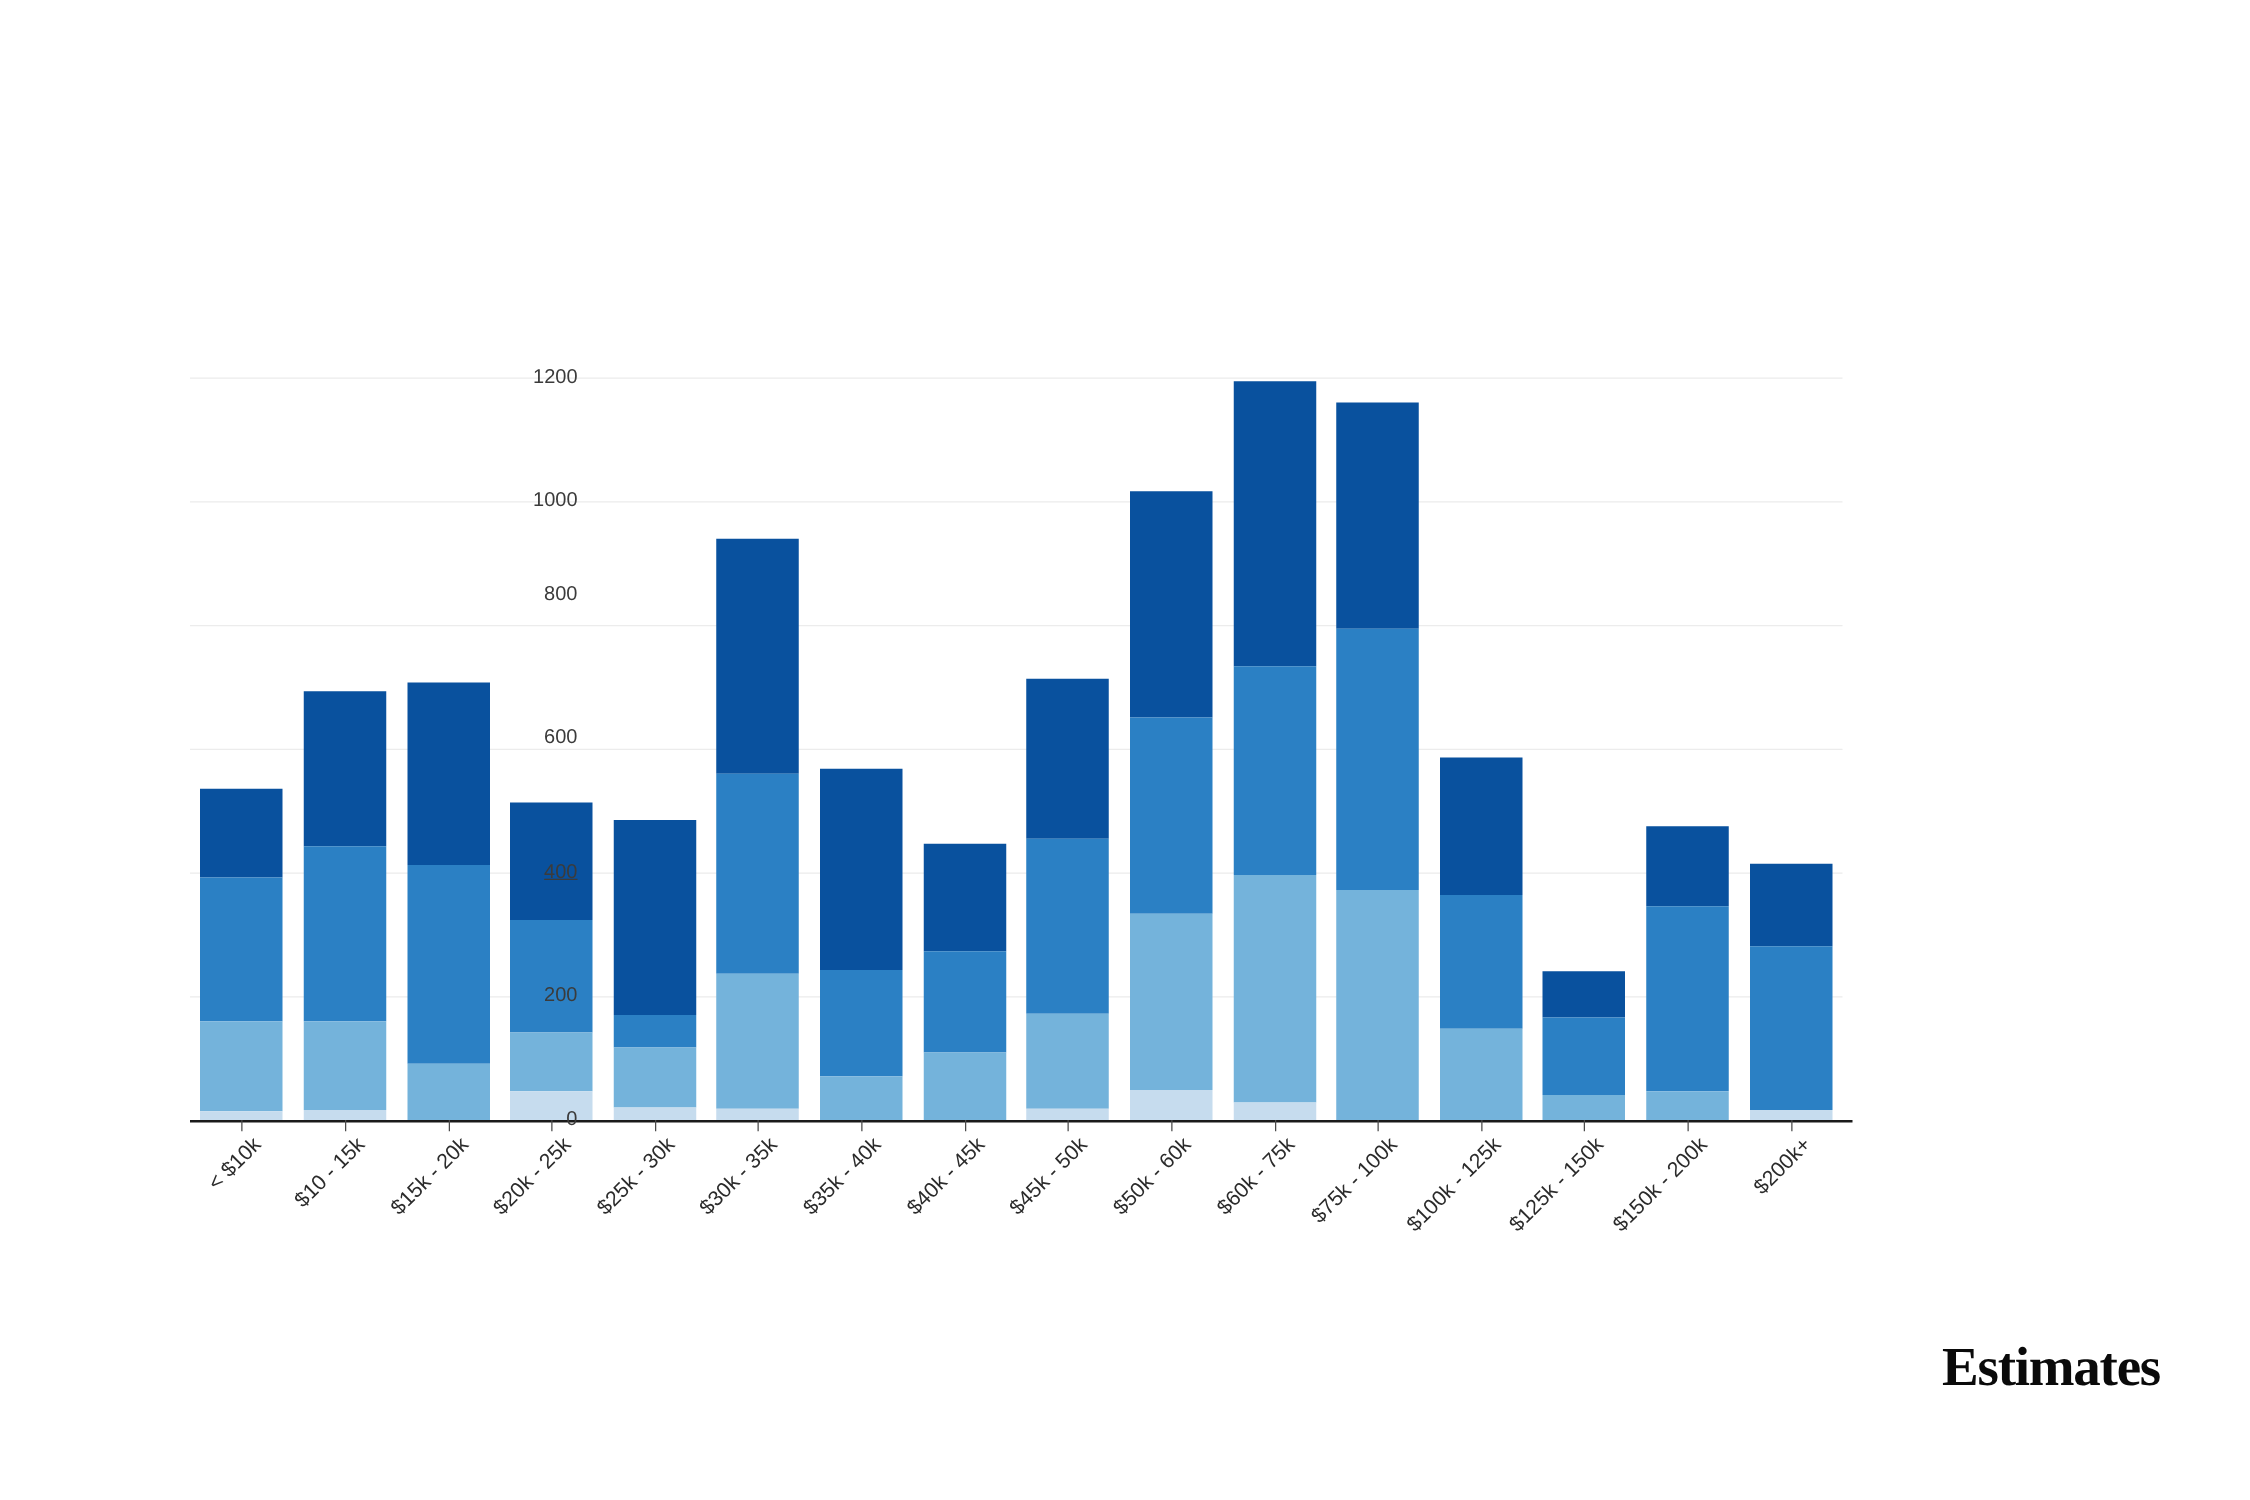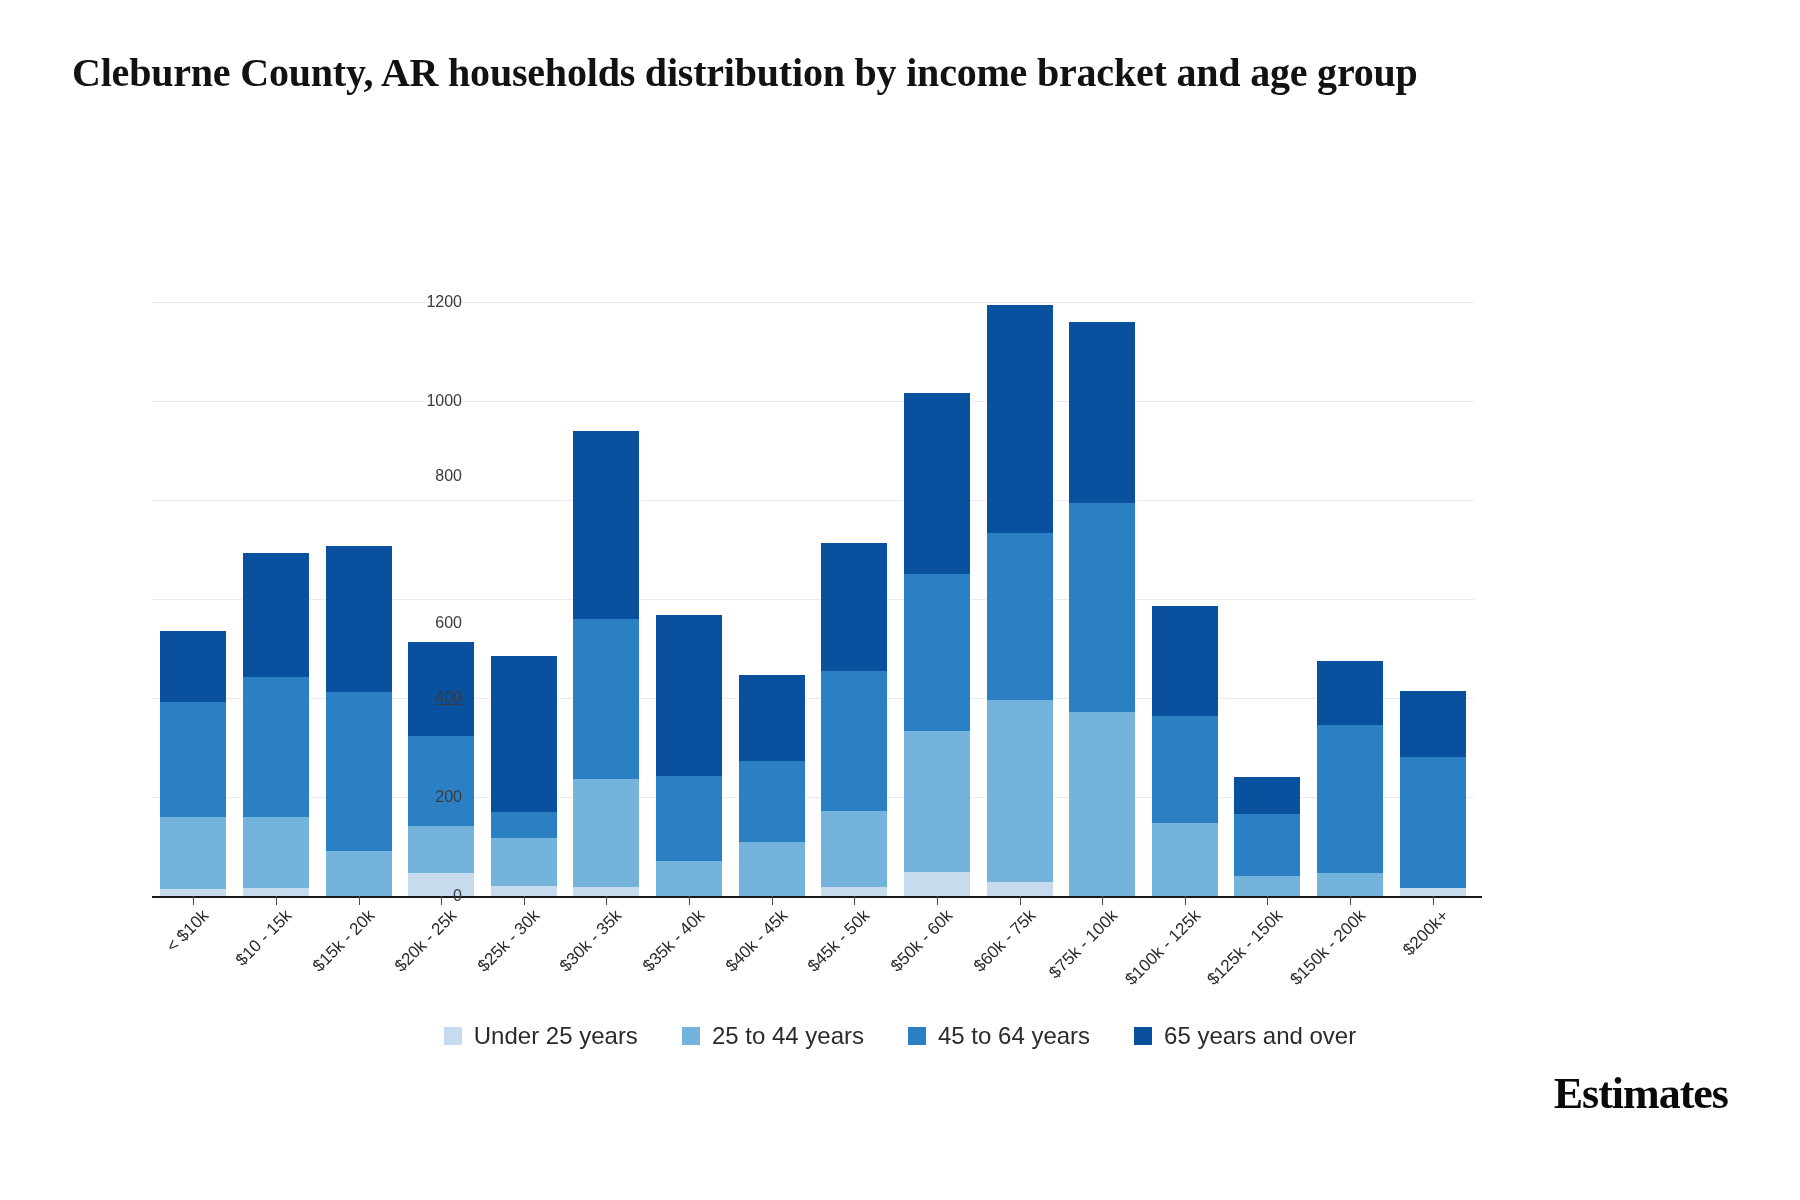--- a/index.html
+++ b/index.html
@@ -84,21 +84,20 @@
     font-family:"Liberation Serif", serif;
     font-weight:700;font-size:44px;color:#0a0a0a;
     letter-spacing:-1px;
   }
 </style>
 </head>
 <body>
 
 <div class="page">
 
-  <div class="title">Cleburne County, AR households distribution by income bracket and age group</div>
 
   <div class="axis-line"></div>
 
   <div class="plot">
     <div id="gridlines">
         <div class="gridline" style="top: 495px;"></div>
         <div class="gridline" style="top: 396px;"></div>
         <div class="gridline" style="top: 297px;"></div>
         <div class="gridline" style="top: 198px;"></div>
         <div class="gridline" style="top: 99px;"></div>
@@ -193,21 +192,21 @@
           <div class="seg" title="45 to 64 years: 265" style="height: 131.175px; background: rgb(43, 128, 196);"></div>
           <div class="seg" title="65 years and over: 134" style="height: 66.33px; background: rgb(9, 81, 158);"></div>
         </div>
       </div>
   </div>
 
   <div id="yticks">
       <div class="ytick" style="top: 896px;">0</div>
       <div class="ytick" style="top: 797px;">200</div>
       <div class="ytick" style="top: 698px; text-decoration: underline;">400</div>
-      <div class="ytick" style="top: 623px;">600</div>
+      <div class="ytick" style="top: 590px;">600</div>
       <div class="ytick" style="top: 476px;">800</div>
       <div class="ytick" style="top: 401px;">1000</div>
       <div class="ytick" style="top: 302px;">1200</div>
     </div>
   <div id="xticks">
       <div class="tickmark" style="left: 193.312px;"></div>
       <div class="xlabel" style="left: 199.312px;">&lt; $10k</div>
       <div class="tickmark" style="left: 275.938px;"></div>
       <div class="xlabel" style="left: 281.938px;">$10 - 15k</div>
       <div class="tickmark" style="left: 358.562px;"></div>
@@ -233,34 +232,16 @@
       <div class="tickmark" style="left: 1184.81px;"></div>
       <div class="xlabel" style="left: 1190.81px;">$100k - 125k</div>
       <div class="tickmark" style="left: 1267.44px;"></div>
       <div class="xlabel" style="left: 1273.44px;">$125k - 150k</div>
       <div class="tickmark" style="left: 1350.06px;"></div>
       <div class="xlabel" style="left: 1356.06px;">$150k - 200k</div>
       <div class="tickmark" style="left: 1432.69px;"></div>
       <div class="xlabel" style="left: 1438.69px;">$200k+</div>
     </div>
 
-  <div class="legend" id="legend">
-      <div class="legend-item">
-        <span class="swatch" style="background: rgb(198, 220, 238);"></span>
-        <span class="legend-label">Under 25 years</span>
-      </div>
-      <div class="legend-item">
-        <span class="swatch" style="background: rgb(116, 179, 219);"></span>
-        <span class="legend-label">25 to 44 years</span>
-      </div>
-      <div class="legend-item">
-        <span class="swatch" style="background: rgb(43, 128, 196);"></span>
-        <span class="legend-label">45 to 64 years</span>
-      </div>
-      <div class="legend-item">
-        <span class="swatch" style="background: rgb(9, 81, 158);"></span>
-        <span class="legend-label">65 years and over</span>
-      </div>
-    </div>
 
   <div class="brand">Estimates</div>
 
 </div>
 
 </body></html>

